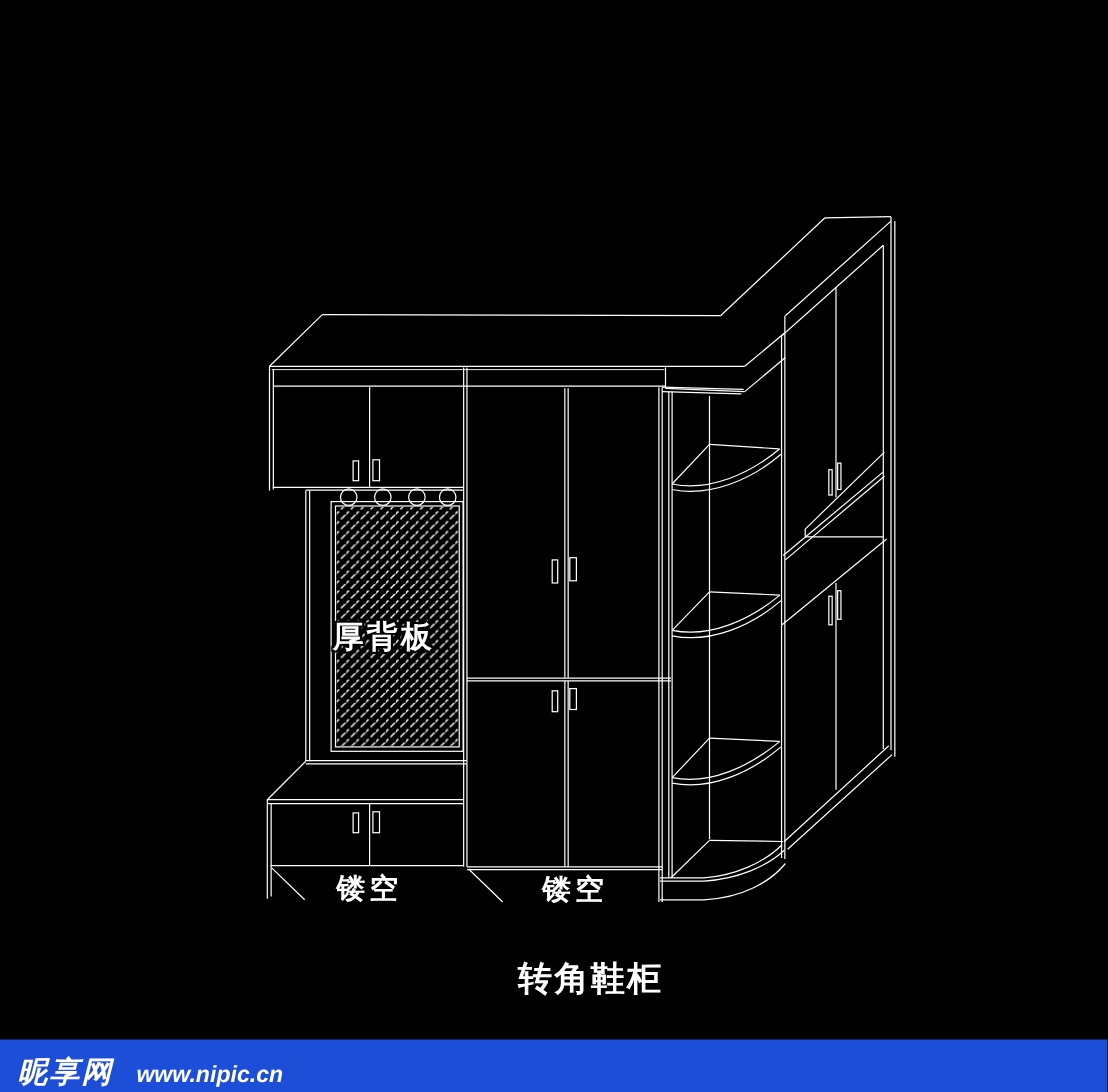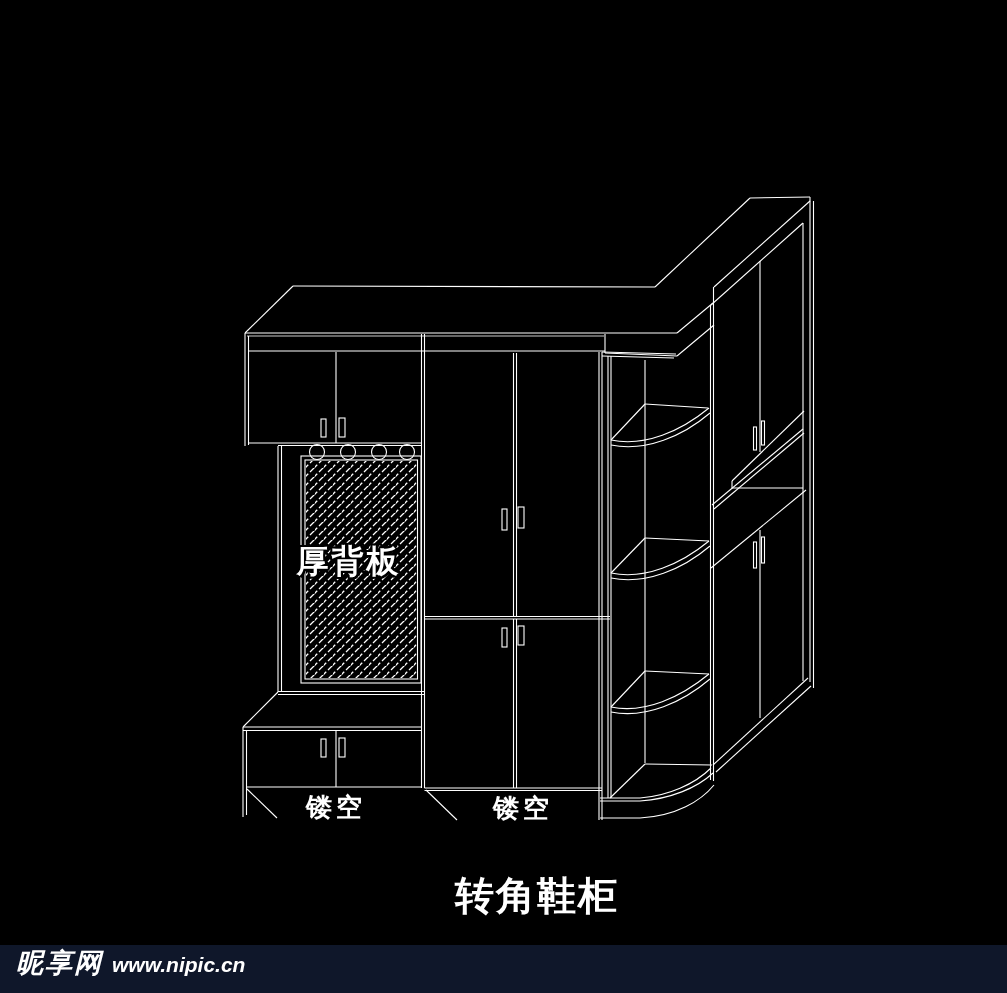--- a/index.html
+++ b/index.html
@@ -6,38 +6,38 @@
   #stage{
     position:relative;width:1007px;height:993px;background:#000;overflow:hidden;
     font-family:"Liberation Sans",sans-serif;
   }
   #cad-svg{position:absolute;left:0;top:0;}
   .cjk-label{
     position:absolute;color:#fff;font-family:"Liberation Serif","DejaVu Serif",serif;
     font-weight:bold;white-space:nowrap;transform:translateX(-50%);
   }
   #label-back-panel{
-    left:349px;top:540px;font-size:32px;letter-spacing:3px;
+    left:349px;top:560px;font-size:28px;letter-spacing:3px;
     text-shadow:2px 0 0 #000,-2px 0 0 #000,0 2px 0 #000,0 -2px 0 #000,
                 2px 2px 0 #000,-2px -2px 0 #000,2px -2px 0 #000,-2px 2px 0 #000;
   }
   #label-hollow-left{left:336px;top:790px;font-size:26px;letter-spacing:4px;}
   #label-hollow-middle{left:523px;top:791px;font-size:26px;letter-spacing:4px;}
-  #label-title{left:537px;top:869px;font-size:39px;letter-spacing:2px;}
+  #label-title{left:537px;top:869px;font-size:31px;letter-spacing:2px;}
   #footer{
-    position:absolute;left:0;bottom:0;width:100%;height:48px;background:#0f172a;
-    display:flex;align-items:flex-start;justify-content:space-between;
+    position:absolute;left:0;bottom:0;width:100%;height:48px;background:#1d4ed8;
+    display:flex;align-items:flex-end;justify-content:space-between;
   }
   #footer-left{display:flex;align-items:baseline;padding-left:16px;}
   #site-name{
     color:#fff;font-size:27px;font-weight:bold;font-style:italic;
     font-family:"Liberation Sans","DejaVu Sans",sans-serif;letter-spacing:2px;
   }
   #site-url{
-    color:#fff;font-size:21px;font-weight:bold;font-style:italic;margin-left:9px;
+    color:#fff;font-size:21px;font-weight:bold;font-style:italic;margin-left:21px;
     font-family:"Liberation Sans","DejaVu Sans",sans-serif;
   }
   #image-info{
     color:#fff;font-size:15.5px;padding-right:8px;
     font-family:"Liberation Sans","DejaVu Sans",sans-serif;
   }
 </style>
 </head>
 <body>
 

